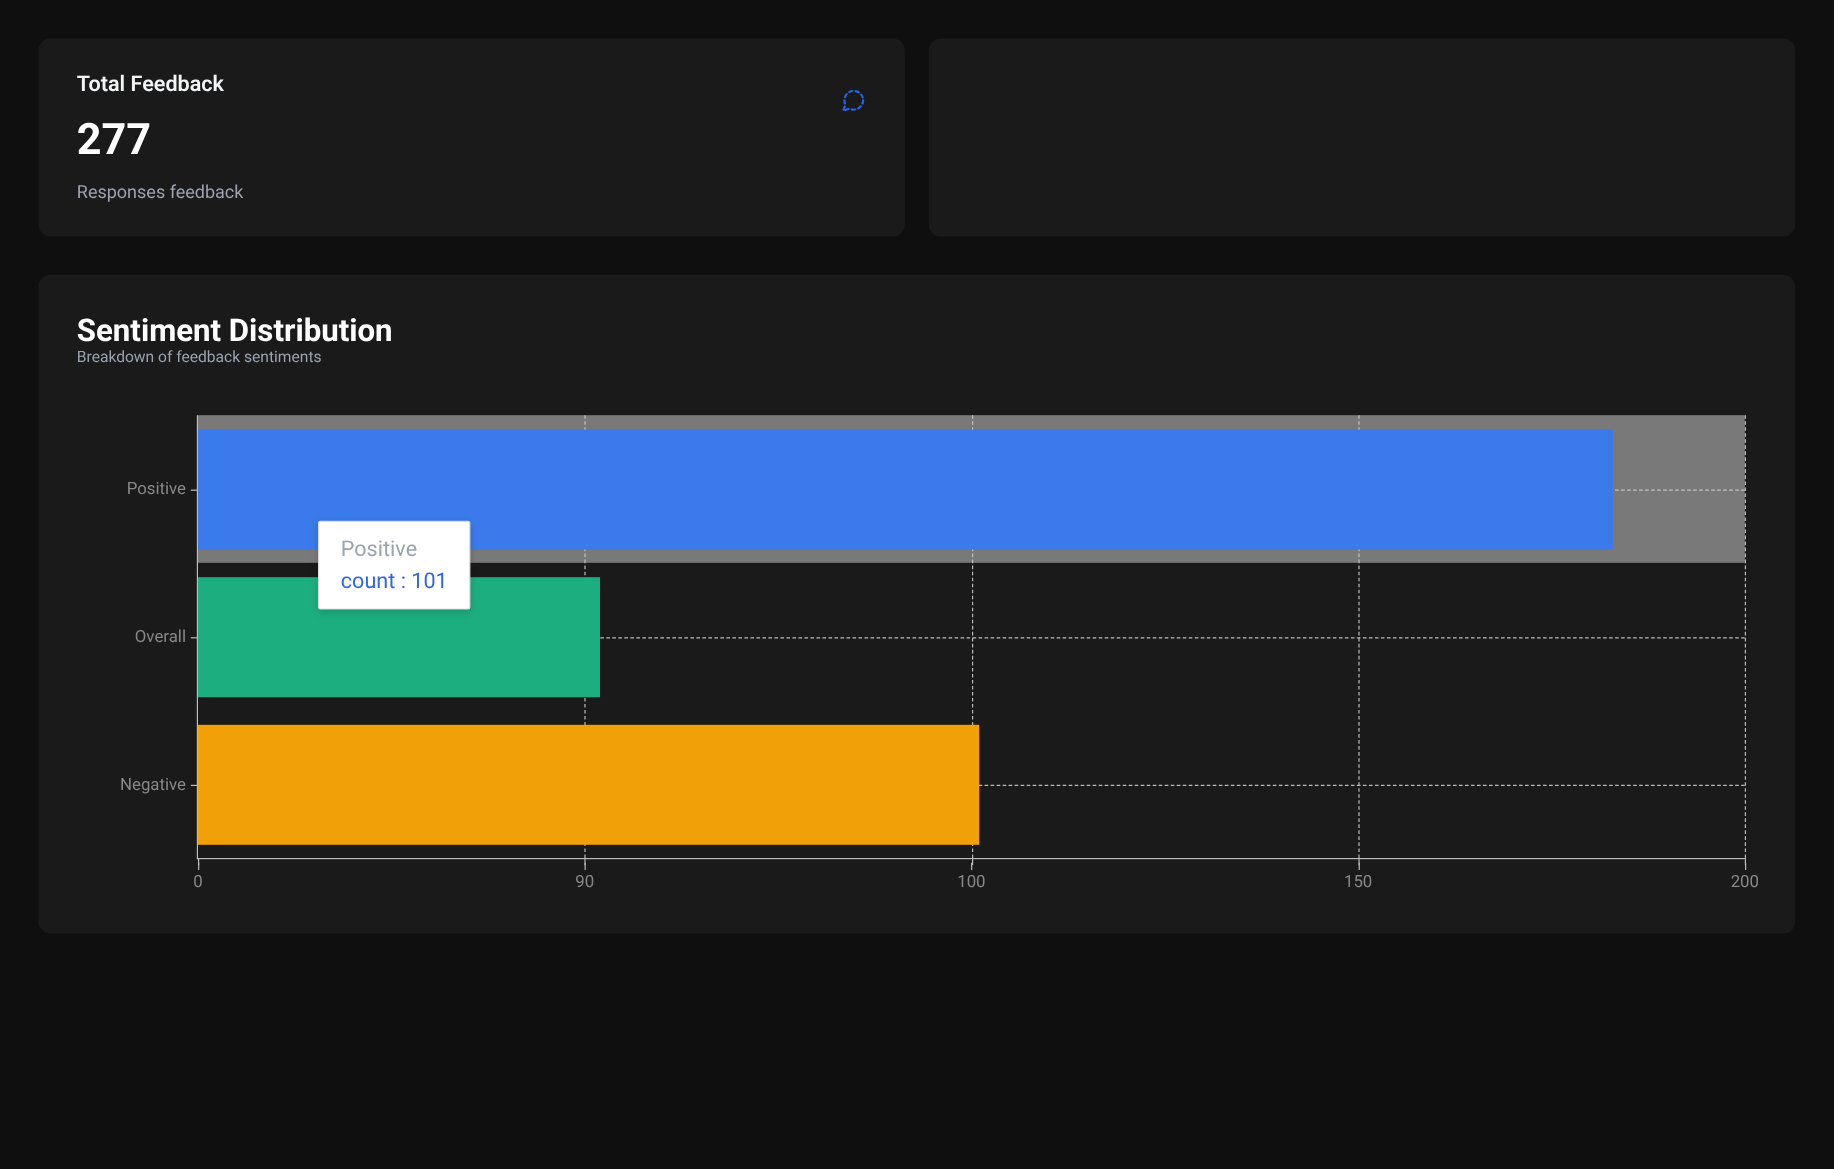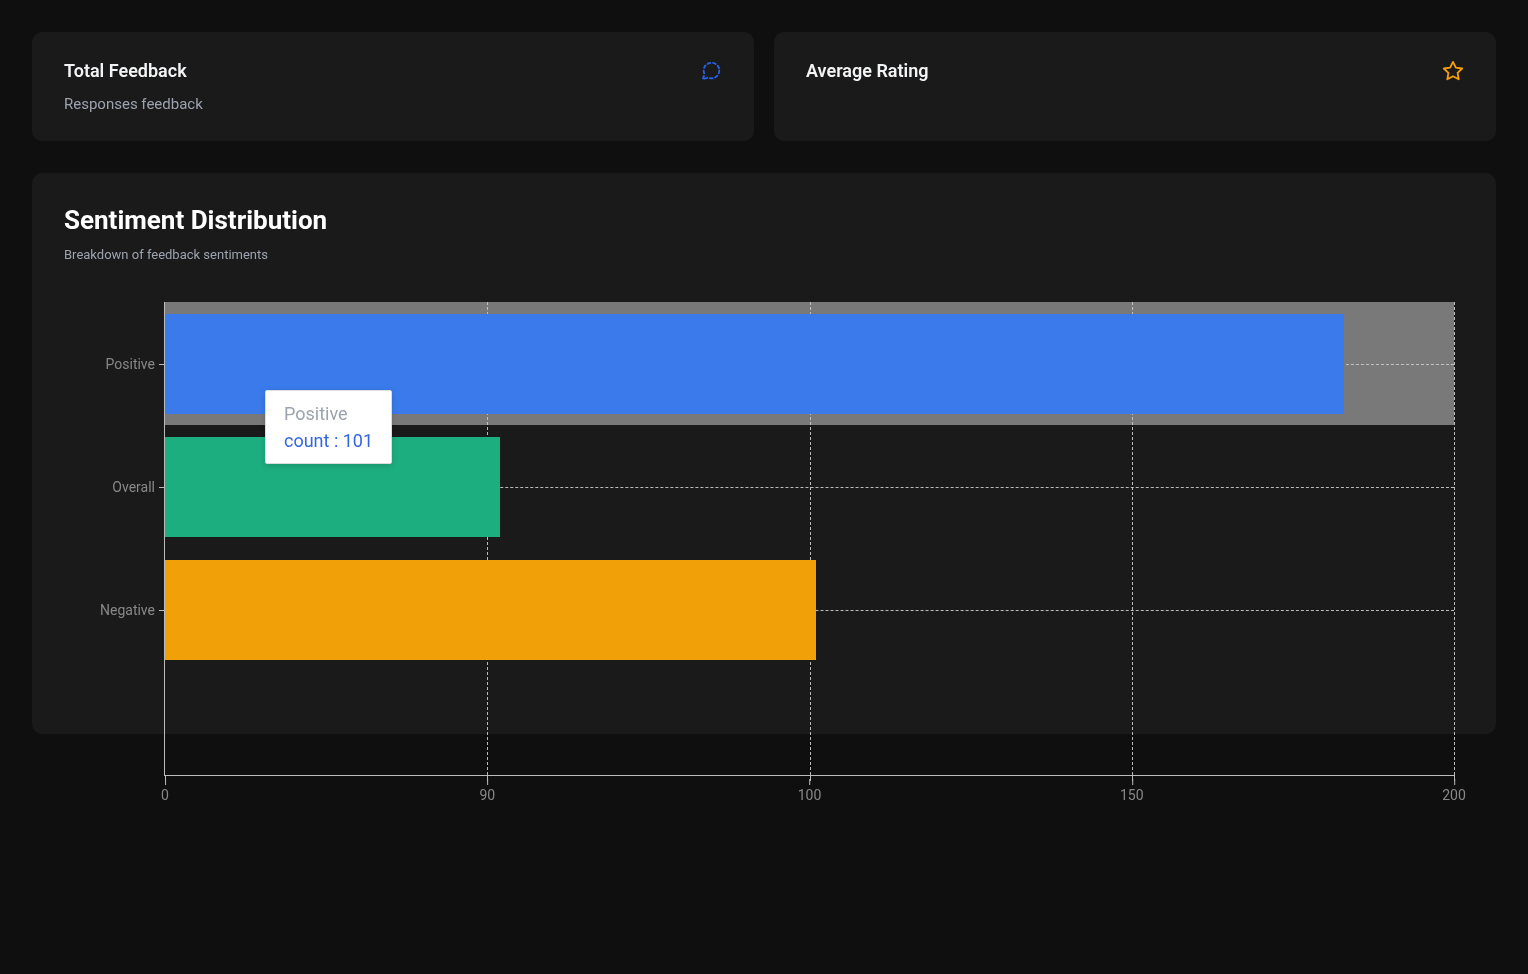--- a/index.html
+++ b/index.html
@@ -23,21 +23,21 @@
     }
     .stat-card {
       background: #1a1a1a;
       border-radius: 10px;
       padding: 28px 32px;
       position: relative;
     }
     .stat-card-header {
       display: flex;
       justify-content: space-between;
-      align-items: flex-start;
+      align-items: flex-end;
     }
     .stat-card-title {
       font-size: 18px;
       font-weight: 600;
       color: #f3f4f6;
       margin-bottom: 14px;
     }
     .stat-card-value {
       font-size: 36px;
       font-weight: 700;
@@ -54,36 +54,36 @@
     }
     .panel {
       background: #1a1a1a;
       border-radius: 10px;
       padding: 32px;
     }
     .panel-title {
       font-size: 26px;
       font-weight: 700;
       color: #ffffff;
-      margin-bottom: 12px;
+      margin-bottom: 0;
     }
     .panel-sub {
       font-size: 13px;
       color: #9ca3af;
       margin-bottom: 40px;
     }
     .chart-area {
       position: relative;
       margin-left: 100px;
       margin-right: 10px;
       height: 400px;
     }
     .chart-plot {
       position: relative;
-      height: 474px;
+      height: 370px;
       border-left: 1px solid #bbb;
       border-bottom: 1px solid #bbb;
     }
     .grid-dashed {
       position: absolute;
       border-left: 1px dashed #bbb;
       top: 0;
       bottom: 0;
     }
     .hline-dashed {
@@ -163,30 +163,25 @@
 
 <div class="stat-cards">
 
   <div class="stat-card">
     <div class="stat-card-header">
       <div class="stat-card-title">Total Feedback</div>
       <svg class="stat-icon" viewBox="0 0 24 24" fill="none" stroke="#2563eb" stroke-width="2" stroke-linecap="round" stroke-linejoin="round" stroke-dasharray="3,3">
         <path d="M21 11.5a8.38 8.38 0 0 1-.9 3.8 8.5 8.5 0 0 1-7.6 4.7 8.38 8.38 0 0 1-3.8-.9L3 21l1.9-5.7a8.38 8.38 0 0 1-.9-3.8 8.5 8.5 0 0 1 4.7-7.6 8.38 8.38 0 0 1 3.8-.9h.5a8.48 8.48 0 0 1 8 8v.5z"></path>
       </svg>
     </div>
+    <div class="stat-card-value">277</div>
     <div class="stat-card-sub">Responses feedback</div>
   </div>
 
   <div class="stat-card">
-    <div class="stat-card-header">
-      <div class="stat-card-title">Average Rating</div>
-      <svg class="stat-icon" viewBox="0 0 24 24" fill="none" stroke="#f59e0b" stroke-width="2" stroke-linecap="round" stroke-linejoin="round">
-        <polygon points="12 2 15.09 8.26 22 9.27 17 14.14 18.18 21.02 12 17.77 5.82 21.02 7 14.14 2 9.27 8.91 8.26 12 2"></polygon>
-      </svg>
-    </div>
   </div>
 
 </div>
 
 <div class="panel">
   <div class="panel-title">Sentiment Distribution</div>
   <div class="panel-sub">Breakdown of feedback sentiments</div>
 
   <div class="chart-area">
     <div class="chart-plot">

